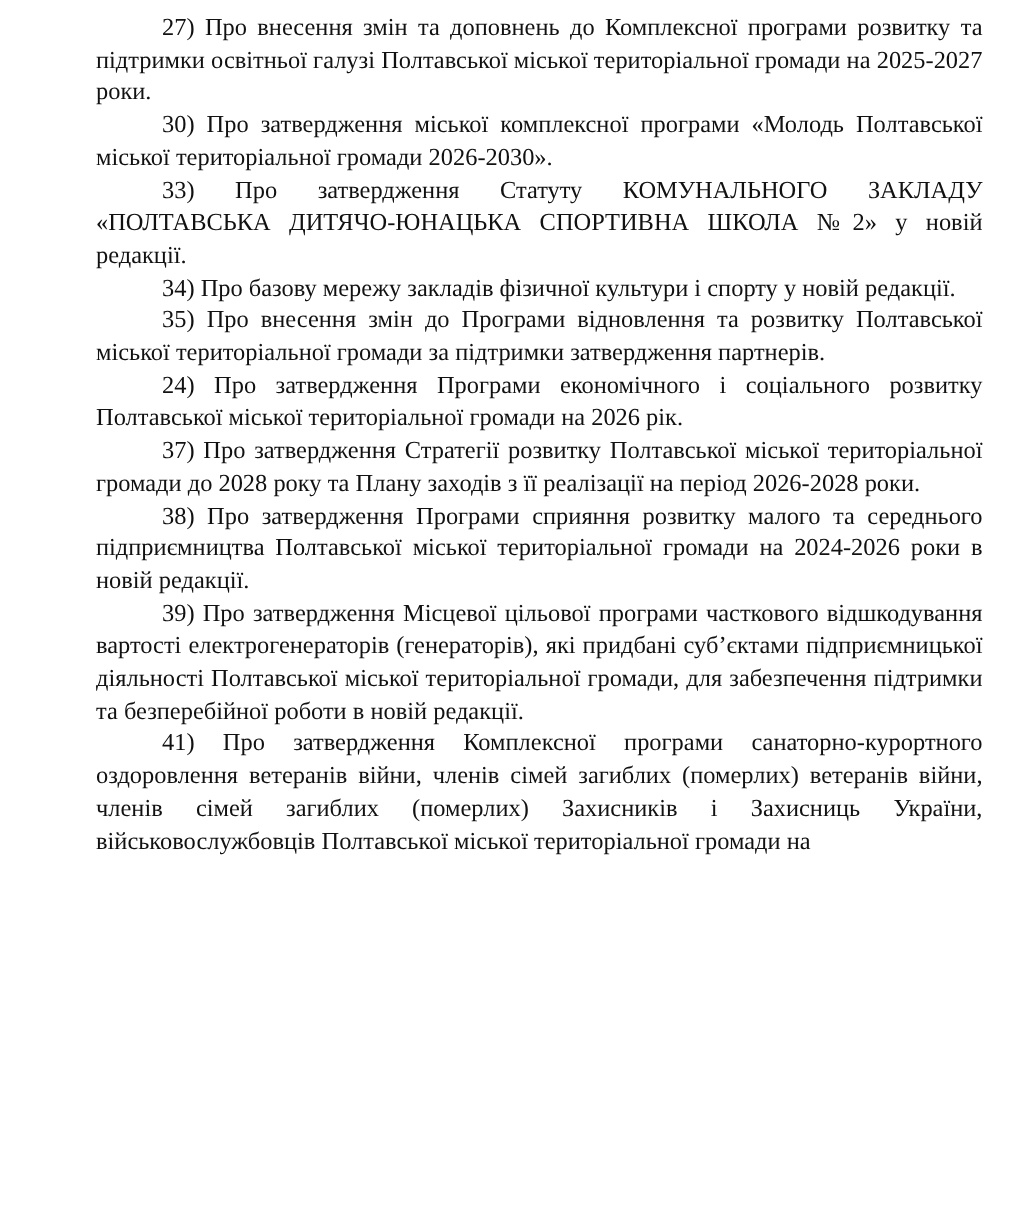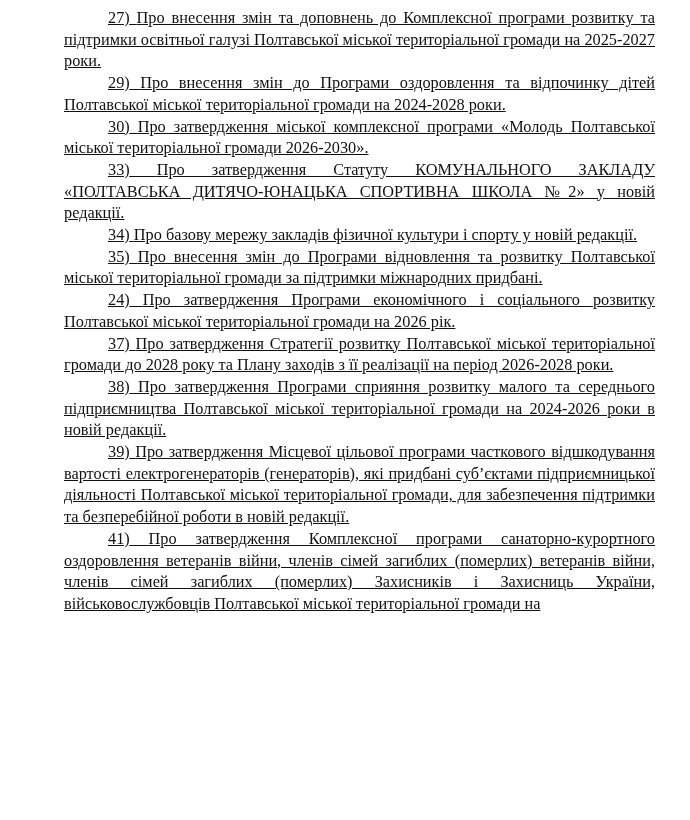--- a/index.html
+++ b/index.html
@@ -5,32 +5,30 @@
   html, body { margin: 0; padding: 0; background: #ffffff; }
   body { width: 690px; height: 820px; overflow: hidden; }
   .page {
     position: absolute; left: 64px; top: 7px; width: 591px;
     font-family: "Liberation Serif", serif;
     font-size: 16.3px; line-height: 21.7px; color: #111111;
   }
   .item {
     margin: 0; text-align: justify; text-indent: 44px;
     hyphens: none;
-    text-decoration: underline;
   }
   .item .num { }
 </style>
 </head>
 <body>
 
 <div class="page">
   <p class="item"><span class="num">27)</span> <span>Про внесення змін та доповнень до Комплексної програми розвитку та підтримки  освітньої галузі Полтавської міської територіальної громади на 2025-2027 роки.</span></p>
-  <p class="item"><span class="num">29)</span> <span>Про внесення змін до Програми оздоровлення та відпочинку дітей Полтавської міської територіальної громади на 2024-2028 роки.</span></p>
   <p class="item"><span class="num">30)</span> <span>Про затвердження міської комплексної програми «Молодь Полтавської міської територіальної громади 2026-2030».</span></p>
   <p class="item"><span class="num">33)</span> <span>Про затвердження Статуту КОМУНАЛЬНОГО ЗАКЛАДУ «ПОЛТАВСЬКА ДИТЯЧО-ЮНАЦЬКА СПОРТИВНА ШКОЛА №2» у новій редакції.</span></p>
   <p class="item"><span class="num">34)</span> <span>Про базову мережу закладів фізичної культури і спорту у новій редакції.</span></p>
-  <p class="item"><span class="num">35)</span> <span>Про внесення змін до Програми відновлення та розвитку Полтавської міської територіальної громади за підтримки міжнародних придбані.</span></p>
+  <p class="item"><span class="num">35)</span> <span>Про внесення змін до Програми відновлення та розвитку Полтавської міської територіальної громади за підтримки затвердження партнерів.</span></p>
   <p class="item"><span class="num">24)</span> <span>Про затвердження Програми економічного і соціального розвитку Полтавської міської територіальної громади на 2026 рік.</span></p>
   <p class="item"><span class="num">37)</span> <span>Про затвердження Стратегії розвитку Полтавської міської територіальної громади до 2028 року та Плану заходів з її реалізації на період 2026-2028 роки.</span></p>
   <p class="item"><span class="num">38)</span> <span>Про затвердження Програми сприяння розвитку малого та середнього підприємництва Полтавської міської територіальної громади на 2024-2026 роки в новій редакції.</span></p>
   <p class="item"><span class="num">39)</span> <span>Про затвердження Місцевої цільової програми часткового відшкодування вартості електрогенераторів (генераторів), які придбані суб’єктами підприємницької діяльності Полтавської міської територіальної громади, для забезпечення підтримки та безперебійної роботи в новій редакції.</span></p>
   <p class="item"><span class="num">41)</span> <span>Про затвердження Комплексної програми санаторно-курортного оздоровлення ветеранів війни, членів сімей загиблих (померлих) ветеранів війни, членів сімей загиблих (померлих) Захисників і Захисниць України, військовослужбовців Полтавської міської територіальної громади на</span></p>
 </div>
 
 </body></html>

